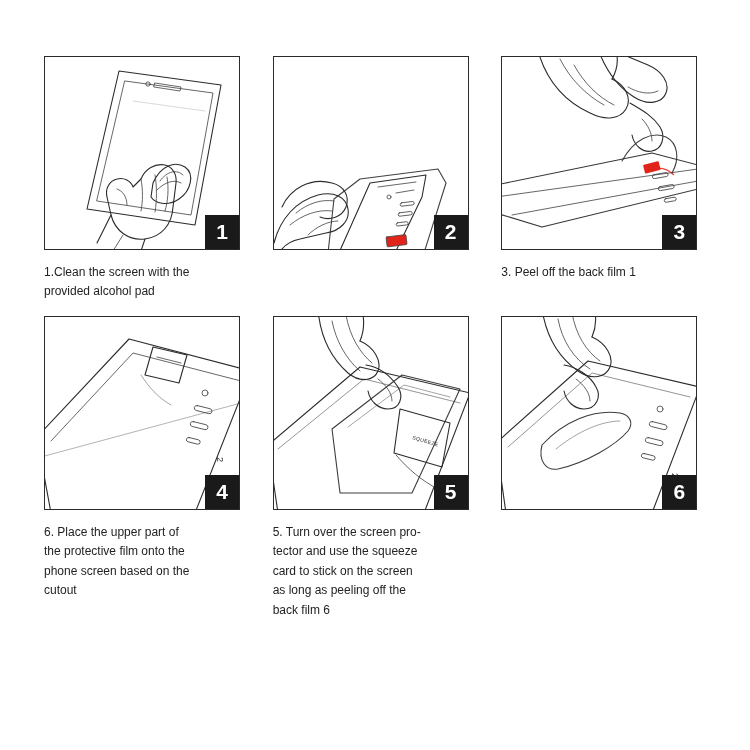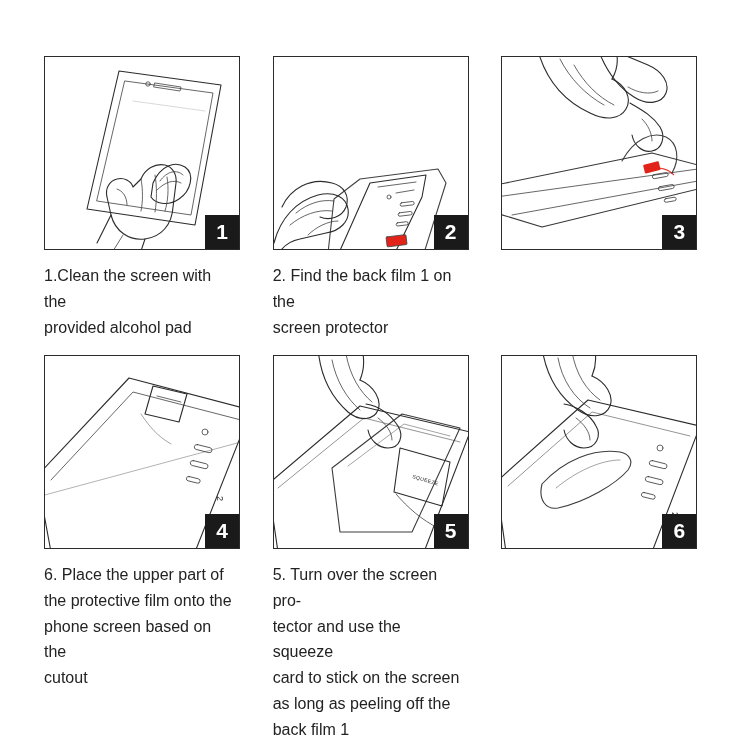--- a/index.html
+++ b/index.html
@@ -56,21 +56,21 @@
     font-size: 21px;
     font-weight: bold;
     display: flex;
     align-items: center;
     justify-content: center;
     letter-spacing: 0;
     font-family: "Liberation Sans", sans-serif;
   }
   .caption {
     margin-top: 13px;
-    font-size: 16px;
+    font-size: 12px;
     line-height: 1.62;
     color: #232323;
     width: 190px;
     white-space: pre-line;
   }
   
   .ln {
     fill: none;
     stroke: #2b2b2b;
     stroke-width: 1.1;
@@ -156,22 +156,20 @@
           </g>
 
           <path class="ln" d="M8 150 C16 132 36 120 58 126 C70 129 76 139 72 150 C68 160 56 164 46 160" fill="#ffffff"></path>
           <path class="ln" d="M0 186 C6 162 22 144 44 138 C60 134 72 140 74 152 C76 164 66 174 52 176 L26 182 C16 184 8 190 4 198" fill="#ffffff"></path>
           <path class="ln-thin" d="M22 156 C34 146 48 142 60 144"></path>
           <path class="ln-thin" d="M16 168 C28 158 44 152 58 154"></path>
           <path class="ln-thin" d="M34 178 C42 170 54 164 64 164"></path>
         </svg>
         <div class="badge">2</div>
       </div>
-      <div class="caption">2. Find the back film 1 on the
-screen protector</div>
     </div>
 
     <div class="cell">
       <div class="panel">
         <svg width="196" height="194" viewBox="0 0 196 194">
 
           <path class="ln" d="M-6 128 L150 96 L196 108 L196 132 L40 170 L-6 156 Z" fill="#ffffff" opacity="0.95"></path>
           <path class="ln-thin" d="M-6 140 L196 112"></path>
           <path class="ln-thin" d="M10 158 L196 124"></path>
 
@@ -191,20 +189,21 @@
           <path class="ln" d="M96 -8 C104 14 116 30 132 40 C146 49 160 46 164 36 C168 26 160 14 146 8 L122 -2" fill="#ffffff"></path>
           <path class="ln-thin" d="M72 8 C82 26 96 40 112 48"></path>
           <path class="ln-thin" d="M58 2 C68 22 84 38 102 48"></path>
           <path class="ln-thin" d="M126 30 C136 36 148 38 156 34"></path>
 
           <path class="ln" d="M128 46 C138 52 150 58 158 70 C164 80 160 92 150 94 C140 96 132 88 130 78" fill="#ffffff"></path>
           <path class="ln-thin" d="M140 62 C146 68 150 76 150 84"></path>
         </svg>
         <div class="badge">3</div>
       </div>
+      <div class="caption">3. Peel off the back film 1</div>
     </div>
 
     <div class="cell">
       <div class="panel">
         <svg width="196" height="194" viewBox="0 0 196 194">
 
           <path class="ln" d="M-10 96 L96 14 L196 36 L196 170 L60 194 L-10 150 Z" fill="#ffffff" opacity="0.0"></path>
           <path class="ln" d="M-8 120 L84 22 L206 54 L150 196 L6 196 Z" fill="#ffffff"></path>
           <path class="ln-thin" d="M6 124 L88 36 L196 64"></path>
           <path class="ln-thin" d="M-4 140 L196 86" opacity="0.5"></path>
@@ -254,21 +253,21 @@
 
           <path class="ln" d="M92 48 C104 50 116 58 124 70 C130 80 126 92 114 92 C104 92 96 84 94 74" fill="#ffffff"></path>
           <path class="ln-thin" d="M104 62 C112 68 118 76 118 84"></path>
         </svg>
         <div class="badge">5</div>
       </div>
       <div class="caption">5. Turn over the screen pro-
 tector and use the squeeze
 card to stick on the screen
 as long as peeling off the
-back film 1</div>
+back film 6</div>
     </div>
 
     <div class="cell">
       <div class="panel">
         <svg width="196" height="194" viewBox="0 0 196 194">
 
           <path class="ln" d="M-6 126 L86 44 L198 70 L150 196 L4 196 Z" fill="#ffffff"></path>
           <path class="ln-thin" d="M6 130 L90 56 L188 80" opacity="0.7"></path>
 
           <circle class="ln-thin" cx="158" cy="92" r="3"></circle>

